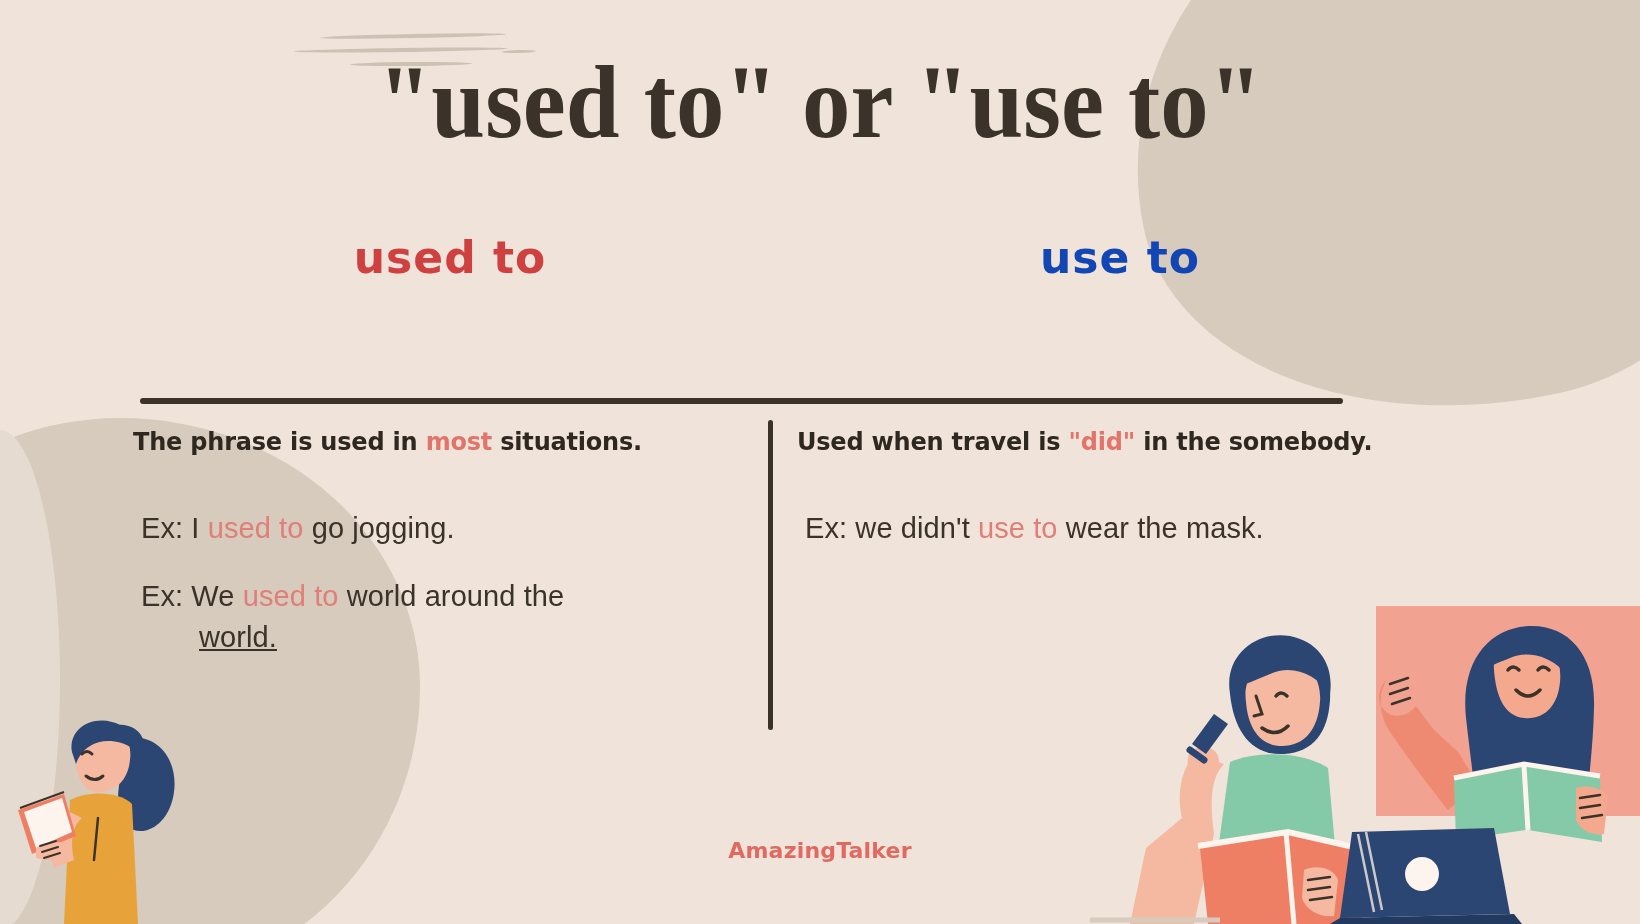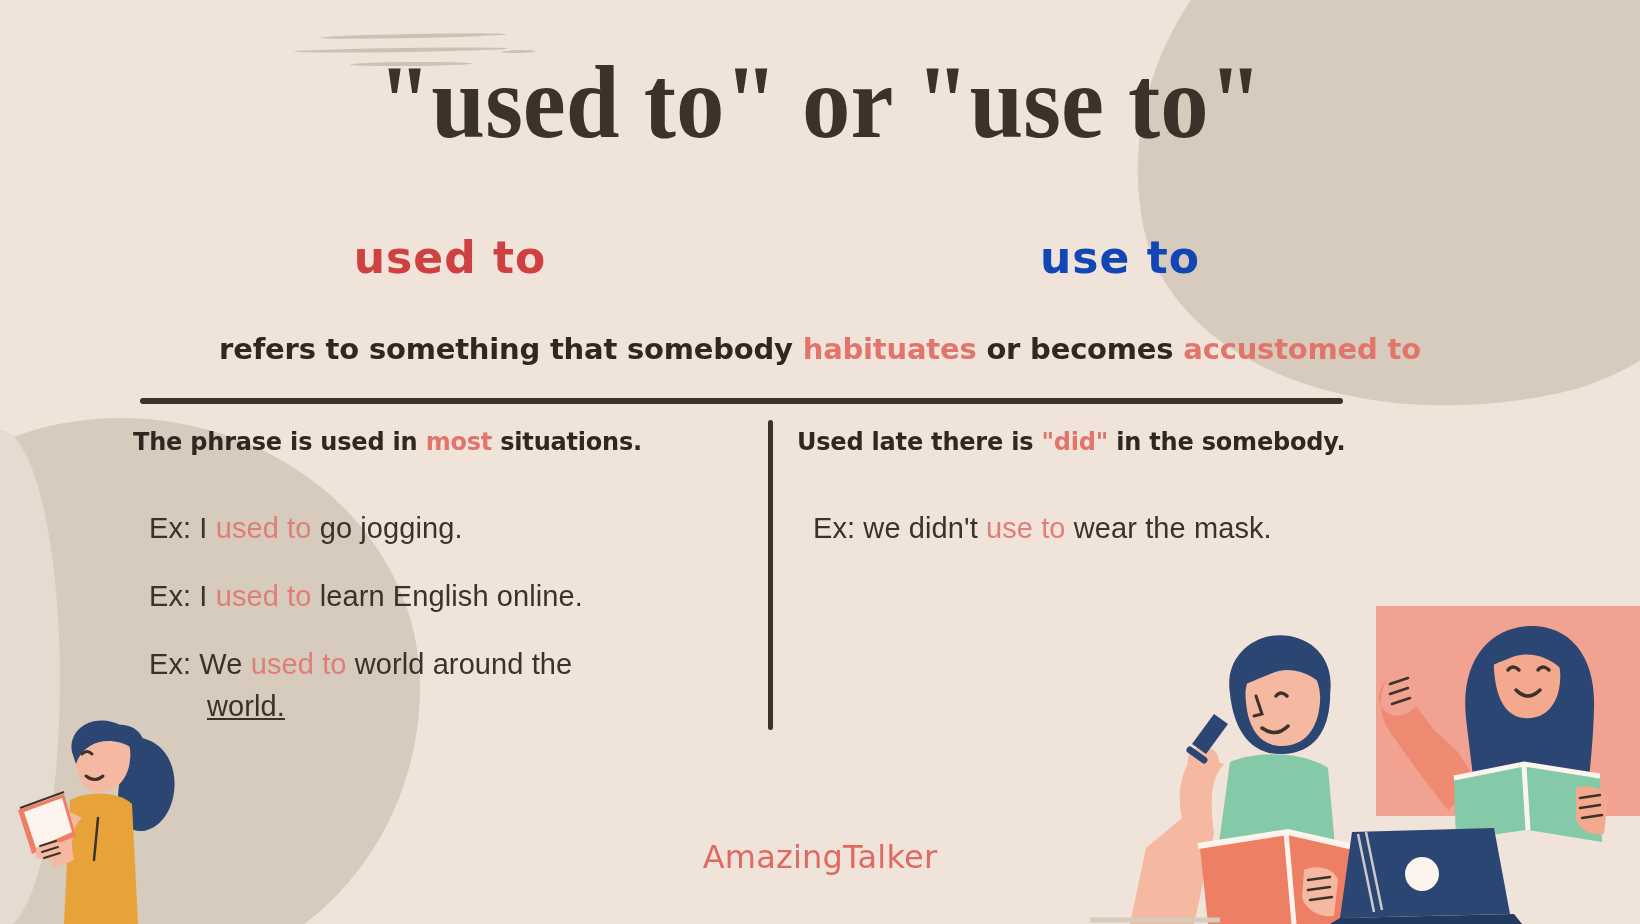--- a/index.html
+++ b/index.html
@@ -146,36 +146,36 @@
     margin: 0 0 52px 0;
     white-space: nowrap;
   }
   .col-statement .hl { color: #e2756b; }
 
   .example {
     font-size: 29px;
     color: #3b322a;
     font-family: "Liberation Sans", sans-serif;
     font-weight: 400;
-    margin: 0 0 27px 16px;
+    margin: 0 0 27px 8px;
     line-height: 1.42;
     letter-spacing: 0.1px;
   }
   .example .hl { color: #e07e78; }
   .example .wrap-indent { display: inline-block; padding-left: 58px; text-decoration: underline; }
 
   
   #brand {
     position: absolute;
     left: 0;
     top: 838px;
     width: 1640px;
     text-align: center;
-    font-size: 32px;
-    font-weight: 400;
+    font-size: 22px;
+    font-weight: 700;
     color: #e06a62;
     font-family: "DejaVu Sans", sans-serif;
     letter-spacing: 0.2px;
   }
 
   
   #illustration-left {
     position: absolute;
     left: 10px;
     top: 700px;
@@ -204,45 +204,39 @@
     <div class="stroke s2"></div>
     <div class="stroke s3"></div>
     <div class="stroke s4"></div>
   </div>
 
   <div id="page-title">"used to" or "use to"</div>
 
   <div id="col-head-left">used to</div>
   <div id="col-head-right">use to</div>
 
-  <div id="definition-line">
-    <span>refers to something that somebody </span><span class="hl">habituates</span><span> or becomes </span><span class="hl">accustomed to</span>
-  </div>
 
   <div id="divider-horizontal"></div>
   <div id="divider-vertical"></div>
 
   <div class="column" id="column-left">
     <p class="col-statement">
       <span>The phrase is used in </span><span class="hl">most</span><span> situations.</span>
     </p>
     <p class="example">
       <span>Ex: I </span><span class="hl">used to</span><span> go jogging.</span>
     </p>
     <p class="example">
-      <span>Ex: I </span><span class="hl">used to</span><span> learn English online.</span>
-    </p>
-    <p class="example">
       <span>Ex: We </span><span class="hl">used to</span><span> world around the</span><br><span class="wrap-indent">world.</span>
     </p>
   </div>
 
   <div class="column" id="column-right">
     <p class="col-statement">
-      <span>Used late there is </span><span class="hl">"did"</span><span> in the somebody.</span>
+      <span>Used when travel is </span><span class="hl">"did"</span><span> in the somebody.</span>
     </p>
     <p class="example">
       <span>Ex: we didn't </span><span class="hl">use to</span><span> wear the mask.</span>
     </p>
   </div>
 
   <div id="brand">AmazingTalker</div>
 
   <svg id="illustration-left" viewBox="0 0 210 224">
 

